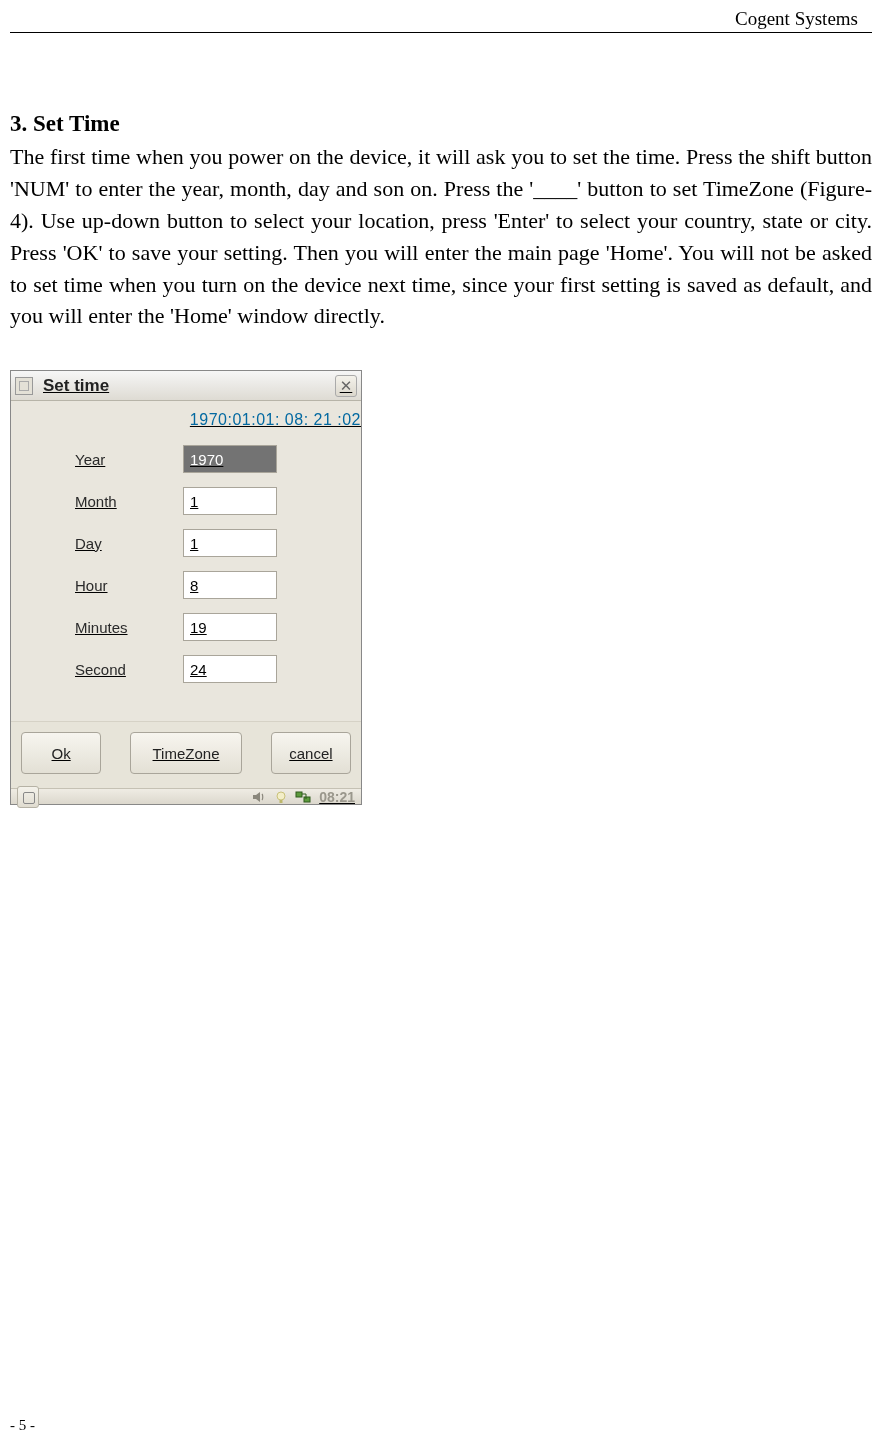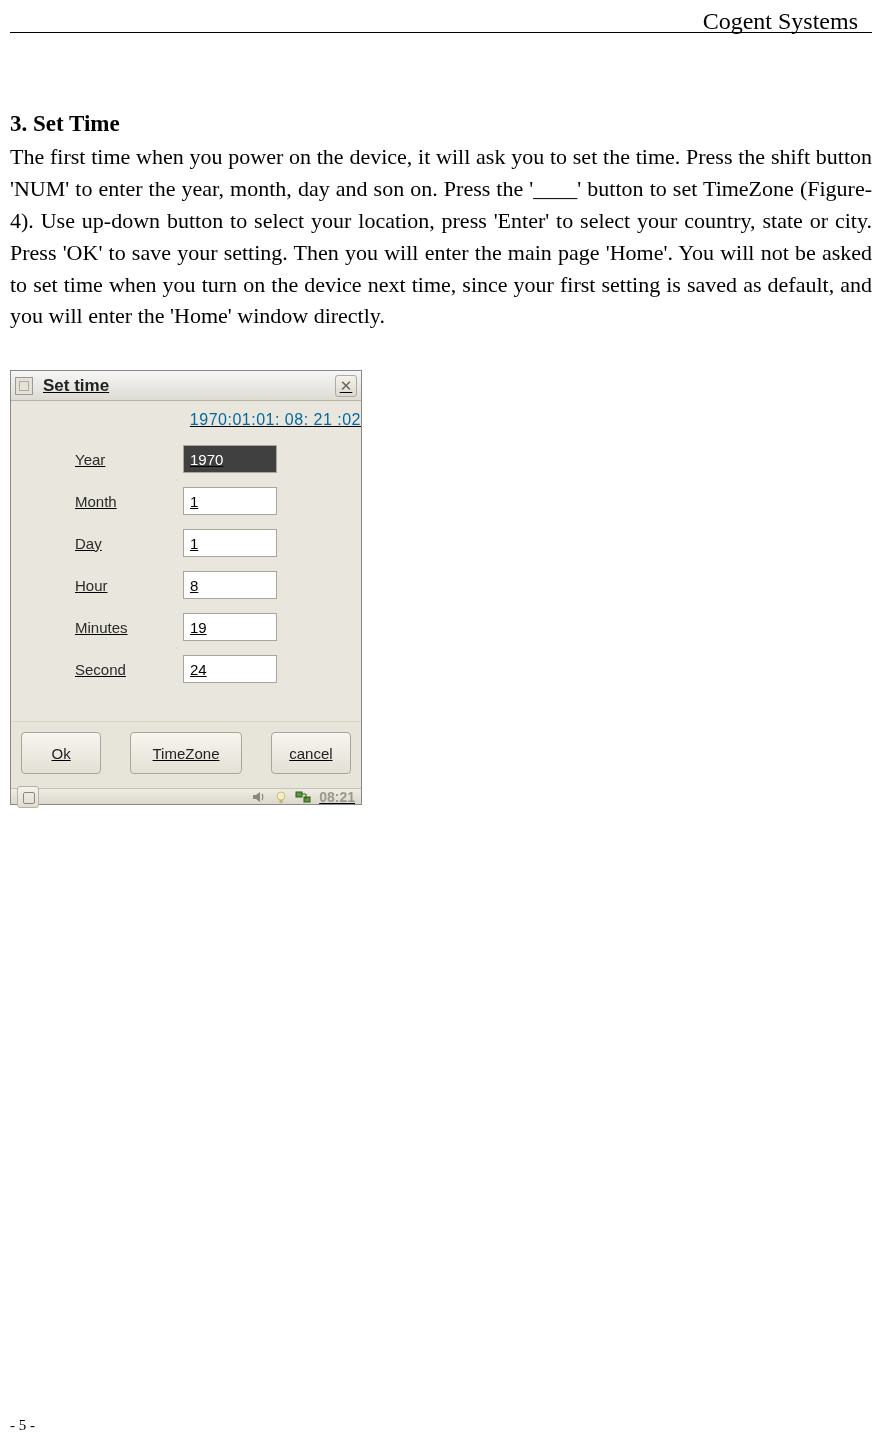--- a/index.html
+++ b/index.html
@@ -9,21 +9,21 @@
     width: 882px;
     height: 1450px;
     position: relative;
     color: #000;
     font-size: 22px;
   }
   .page-header {
     position: absolute;
     top: 8px;
     right: 24px;
-    font-size: 24px;
+    font-size: 19px;
   }
   .header-rule {
     position: absolute;
     top: 32px;
     left: 10px;
     right: 10px;
     height: 0;
     border-top: 1.5px solid #000;
   }
   .content {
@@ -117,21 +117,21 @@
     width: 94px;
     height: 28px;
     border: 1px solid #a9a59a;
     background: #fff;
     font-size: 15px;
     padding: 2px 6px;
     color: #000;
     font-family: Arial, Helvetica, sans-serif;
   }
   .form-input.selected {
-    background: #404040;
+    background: #737373;
     color: #fff;
   }
   .button-row {
     display: flex;
     gap: 29px;
     padding: 10px 10px 14px 10px;
     border-top: 1px solid #d6d2c6;
     background: #e7e4d9;
   }
   .dlg-button {

